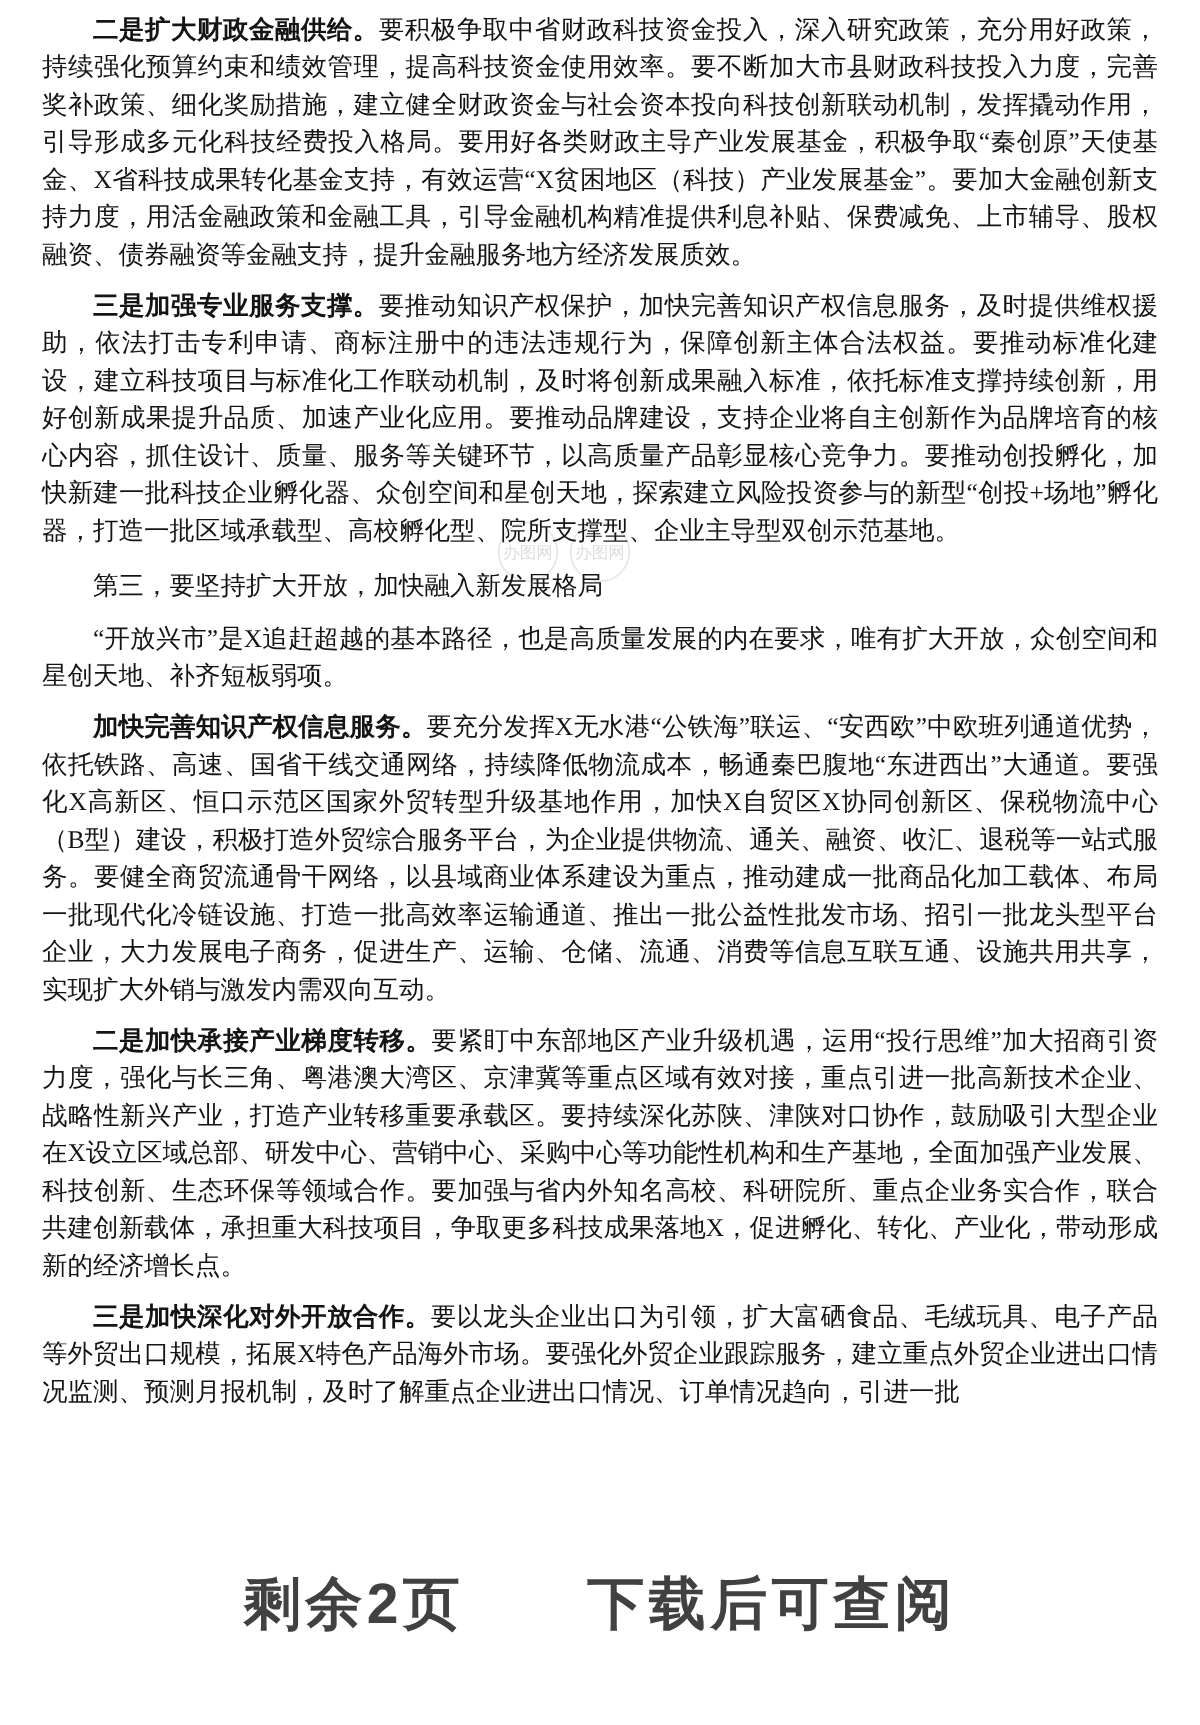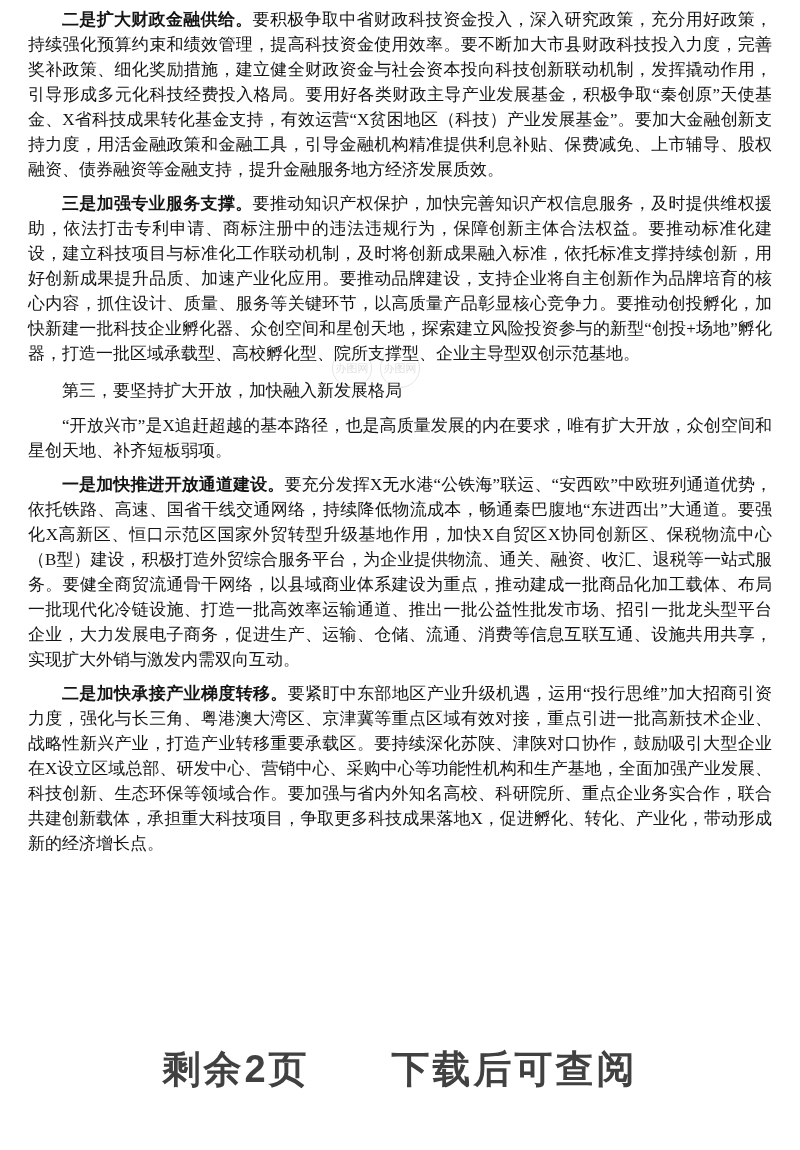--- a/index.html
+++ b/index.html
@@ -80,20 +80,21 @@
 <div class="page">
 
   <p class="para"><span class="lead">二是扩大财政金融供给。</span><span>要积极争取中省财政科技资金投入，深入研究政策，充分用好政策，持续强化预算约束和绩效管理，提高科技资金使用效率。要不断加大市县财政科技投入力度，完善奖补政策、细化奖励措施，建立健全财政资金与社会资本投向科技创新联动机制，发挥撬动作用，引导形成多元化科技经费投入格局。要用好各类财政主导产业发展基金，积极争取“秦创原”天使基金、X省科技成果转化基金支持，有效运营“X贫困地区（科技）产业发展基金”。要加大金融创新支持力度，用活金融政策和金融工具，引导金融机构精准提供利息补贴、保费减免、上市辅导、股权融资、债券融资等金融支持，提升金融服务地方经济发展质效。</span></p>
 
   <p class="para"><span class="lead">三是加强专业服务支撑。</span><span>要推动知识产权保护，加快完善知识产权信息服务，及时提供维权援助，依法打击专利申请、商标注册中的违法违规行为，保障创新主体合法权益。要推动标准化建设，建立科技项目与标准化工作联动机制，及时将创新成果融入标准，依托标准支撑持续创新，用好创新成果提升品质、加速产业化应用。要推动品牌建设，支持企业将自主创新作为品牌培育的核心内容，抓住设计、质量、服务等关键环节，以高质量产品彰显核心竞争力。要推动创投孵化，加快新建一批科技企业孵化器、众创空间和星创天地，探索建立风险投资参与的新型“创投+场地”孵化器，打造一批区域承载型、高校孵化型、院所支撑型、企业主导型双创示范基地。</span></p>
 
   <div class="heading">第三，要坚持扩大开放，加快融入新发展格局</div>
 
   <p class="para"><span class="lead"></span><span>“开放兴市”是X追赶超越的基本路径，也是高质量发展的内在要求，唯有扩大开放，众创空间和星创天地、补齐短板弱项。</span></p>
 
-  <p class="para"><span class="lead">一是加快推进开放通道建设。</span><span>要充分发挥X无水港“公铁海”联运、“安西欧”中欧班列通道优势，依托铁路、高速、国省干线交通网络，持续降低物流成本，畅通秦巴腹地“东进西出”大通道。要强化X高新区、恒口示范区国家外贸转型升级基地作用，加快X自贸区X协同创新区、保税物流中心（B型）建设，积极打造外贸综合服务平台，为企业提供物流、通关、融资、收汇、退税等一站式服务。要健全商贸流通骨干网络，以县域商业体系建设为重点，推动建成一批商品化加工载体、布局一批现代化冷链设施、打造一批高效率运输通道、推出一批公益性批发市场、招引一批龙头型平台企业，大力发展电子商务，促进生产、运输、仓储、流通、消费等信息互联互通、设施共用共享，实现扩大外销与激发内需双向互动。</span></p>
+  <p class="para"><span class="lead">加快完善知识产权信息服务。</span><span>要充分发挥X无水港“公铁海”联运、“安西欧”中欧班列通道优势，依托铁路、高速、国省干线交通网络，持续降低物流成本，畅通秦巴腹地“东进西出”大通道。要强化X高新区、恒口示范区国家外贸转型升级基地作用，加快X自贸区X协同创新区、保税物流中心（B型）建设，积极打造外贸综合服务平台，为企业提供物流、通关、融资、收汇、退税等一站式服务。要健全商贸流通骨干网络，以县域商业体系建设为重点，推动建成一批商品化加工载体、布局一批现代化冷链设施、打造一批高效率运输通道、推出一批公益性批发市场、招引一批龙头型平台企业，大力发展电子商务，促进生产、运输、仓储、流通、消费等信息互联互通、设施共用共享，实现扩大外销与激发内需双向互动。</span></p>
 
   <p class="para"><span class="lead">二是加快承接产业梯度转移。</span><span>要紧盯中东部地区产业升级机遇，运用“投行思维”加大招商引资力度，强化与长三角、粤港澳大湾区、京津冀等重点区域有效对接，重点引进一批高新技术企业、战略性新兴产业，打造产业转移重要承载区。要持续深化苏陕、津陕对口协作，鼓励吸引大型企业在X设立区域总部、研发中心、营销中心、采购中心等功能性机构和生产基地，全面加强产业发展、科技创新、生态环保等领域合作。要加强与省内外知名高校、科研院所、重点企业务实合作，联合共建创新载体，承担重大科技项目，争取更多科技成果落地X，促进孵化、转化、产业化，带动形成新的经济增长点。</span></p>
 
+  <p class="para"><span class="lead">三是加快深化对外开放合作。</span><span>要以龙头企业出口为引领，扩大富硒食品、毛绒玩具、电子产品等外贸出口规模，拓展X特色产品海外市场。要强化外贸企业跟踪服务，建立重点外贸企业进出口情况监测、预测月报机制，及时了解重点企业进出口情况、订单情况趋向，引进一批</span></p>
 
 </div>
 
 <div class="footer-notice">剩余2页　　下载后可查阅</div>
 
 </body></html>

